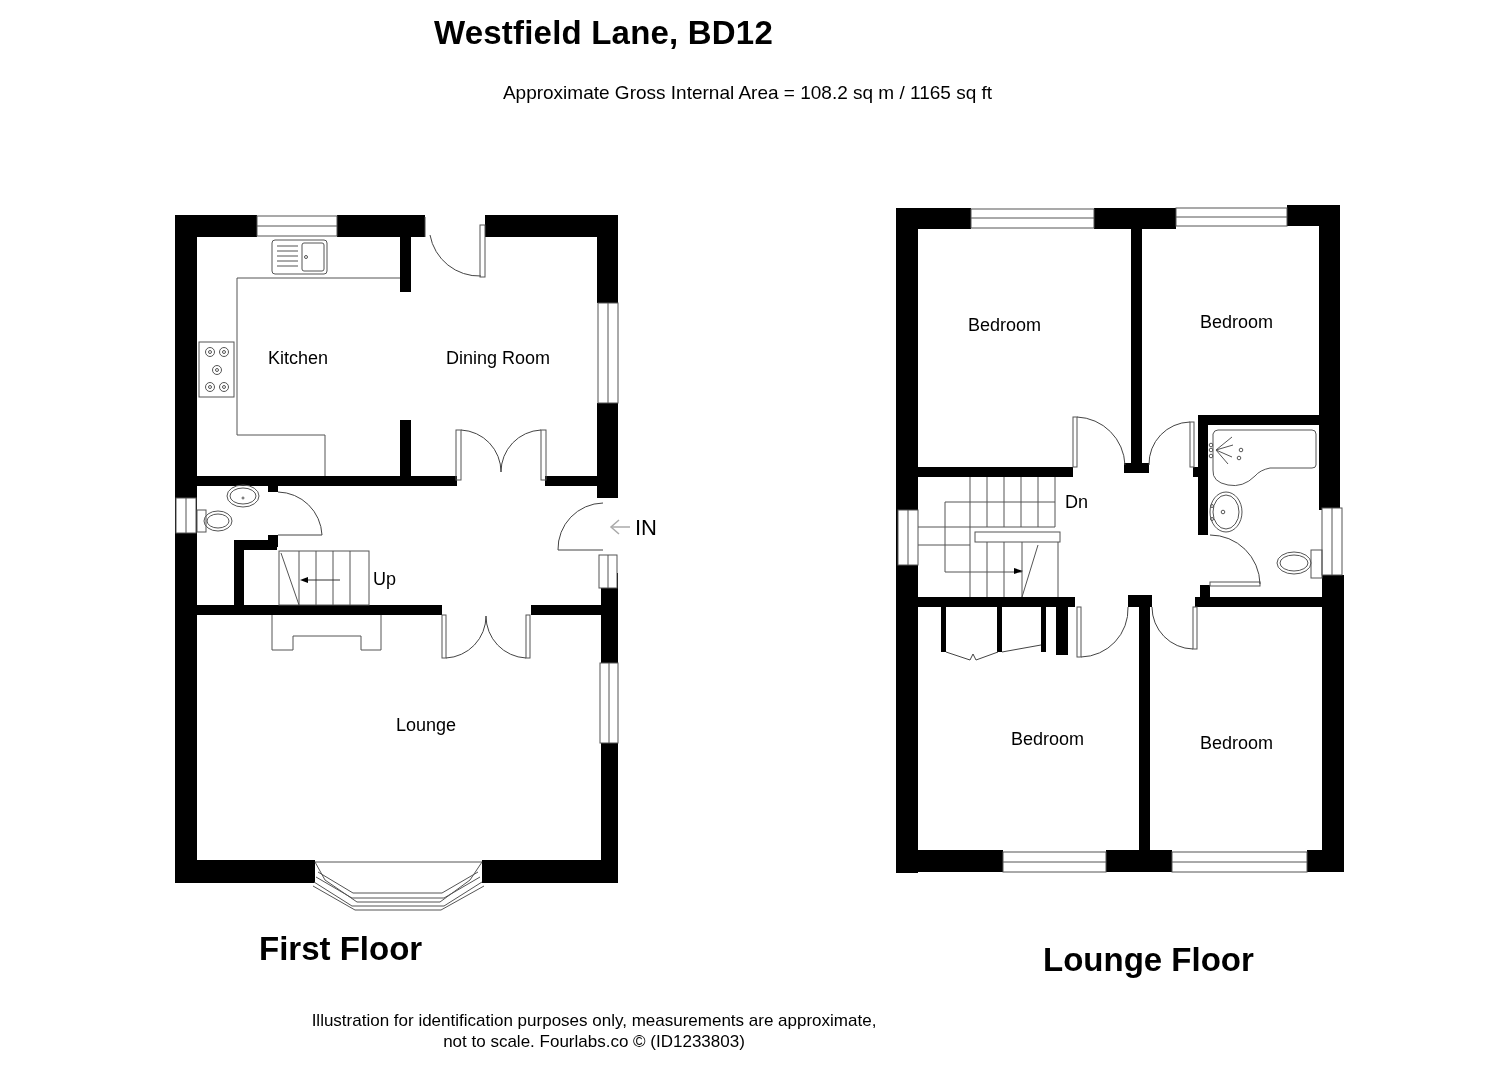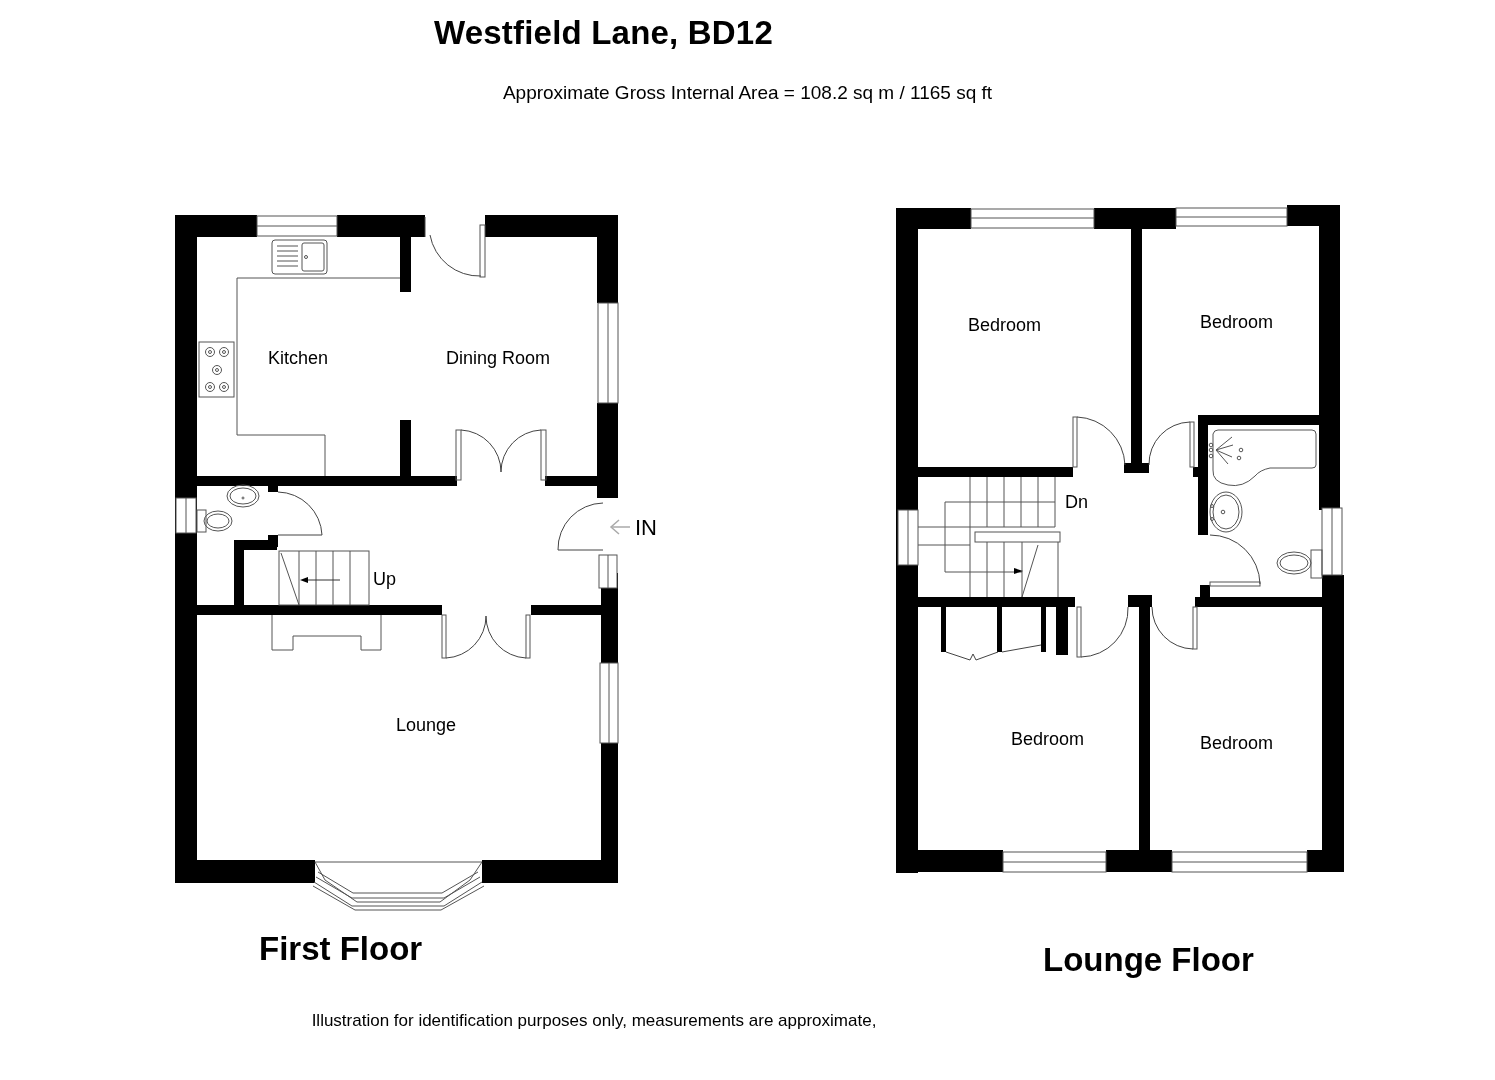--- a/index.html
+++ b/index.html
@@ -275,13 +275,14 @@
     <text class="room-label" x="1011" y="745">Bedroom</text>
     <text class="room-label" x="1200" y="749">Bedroom</text>
   </g>
 </svg>
 
 <div class="floor-label" style="left:259px; top:930px;">First Floor</div>
 <div class="floor-label" style="left:1043px; top:941px;">Lounge Floor</div>
 
 <div class="disclaimer">
   <div>Illustration for identification purposes only, measurements are approximate,</div>
+  <div>not to scale. Fourlabs.co © (ID1233803)</div>
 </div>
 
 </body></html>

